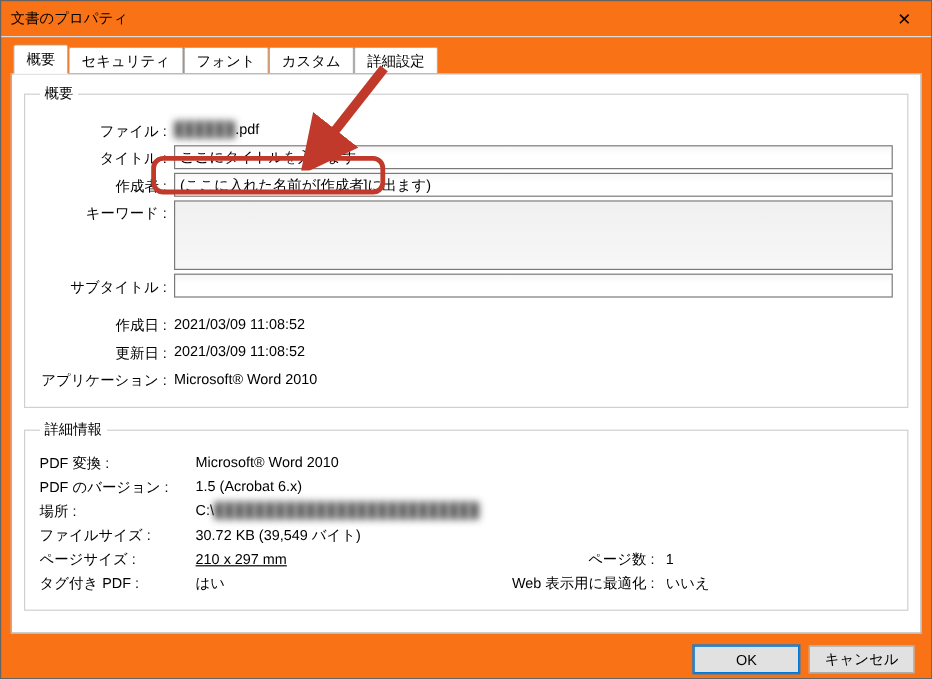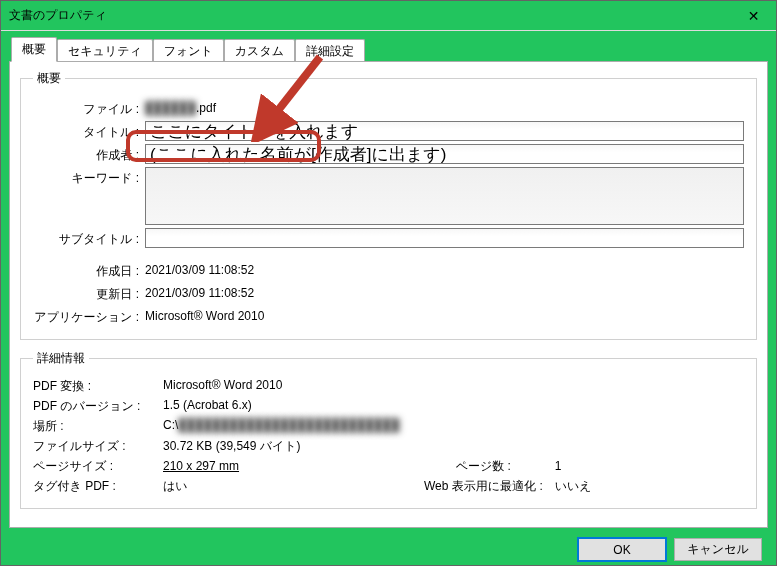--- a/index.html
+++ b/index.html
@@ -9,21 +9,21 @@
     font-size: 12px;
     background: #ffffff;
     color: #000000;
   }
   .window {
     width: 777px;
     height: 566px;
     border: 1px solid #646464;
     display: flex;
     flex-direction: column;
-    background: #22c55e;
+    background: #f97316;
     position: relative;
   }
   .titlebar {
     height: 30px;
     display: flex;
     align-items: center;
     padding: 0 0 0 8px;
     border-bottom: 1px solid #dcdcdc;
   }
   .titlebar-title { flex: 1; font-size: 12px; }
@@ -99,21 +99,21 @@
   .value {
     flex: 1;
     padding-top: 3px;
   }
   .input {
     flex: 1;
     border: 1px solid #7a7a7a;
     height: 20px;
     padding: 2px 4px;
     font-family: inherit;
-    font-size: 17px;
+    font-size: 12px;
     background: linear-gradient(#f7f7f7,#ffffff 40%);
   }
   textarea.input {
     height: 58px;
     resize: none;
     background: linear-gradient(#f0f0f0,#f7f7f7);
   }
   .highlight-box {
     position: absolute;
     border: 4px solid #c0392b;
@@ -132,21 +132,21 @@
   }
   .dlabel {
     width: 130px;
     text-align: left;
     padding-right: 6px;
     white-space: nowrap;
   }
   .dvalue { flex:1; }
   .dlabel2 {
     width: 130px;
-    text-align: center;
+    text-align: right;
     padding-right: 6px;
     white-space: nowrap;
   }
   .buttons {
     display: flex;
     justify-content: flex-end;
     gap: 8px;
     padding: 10px 6px 8px 0;
   }
   button.btn {

